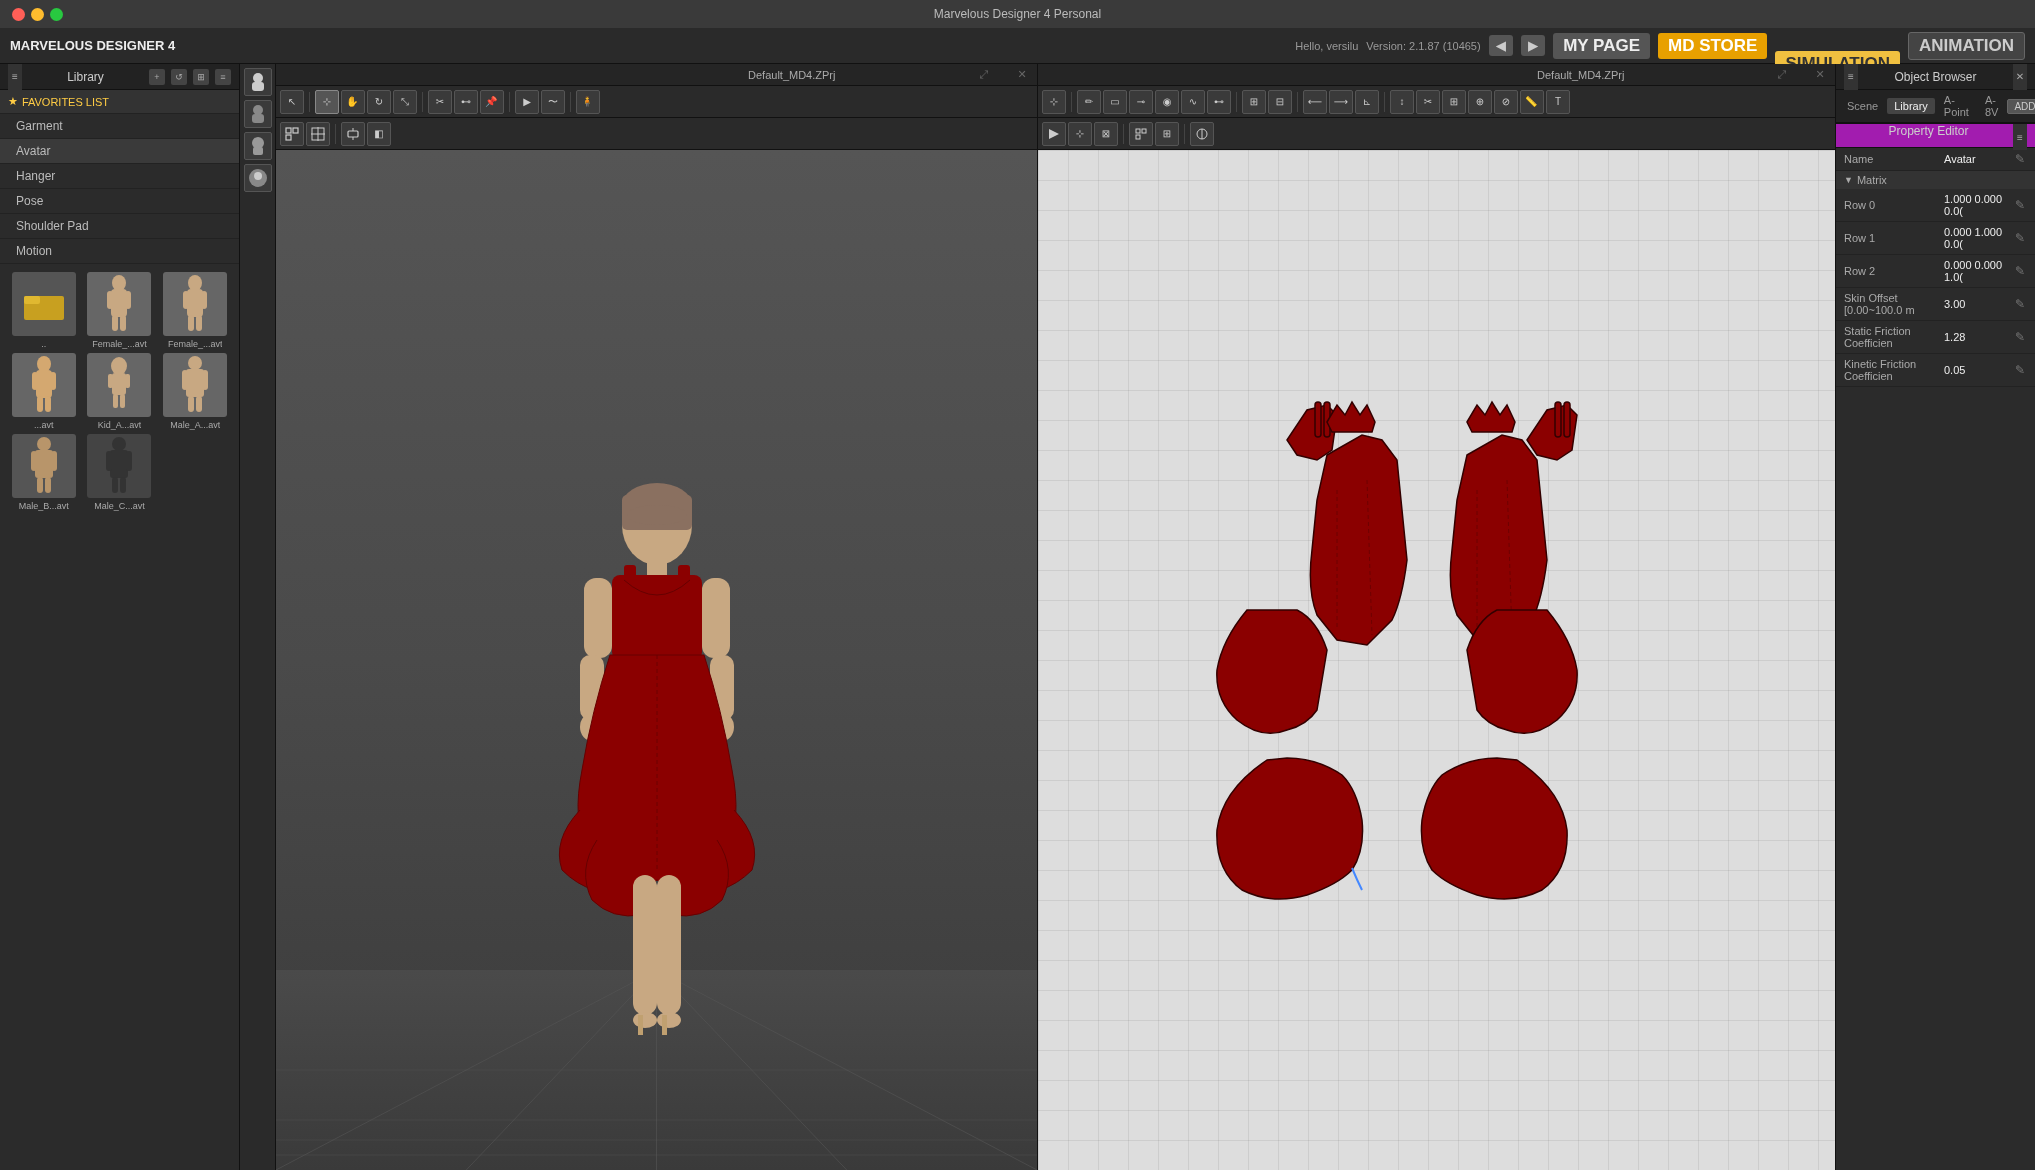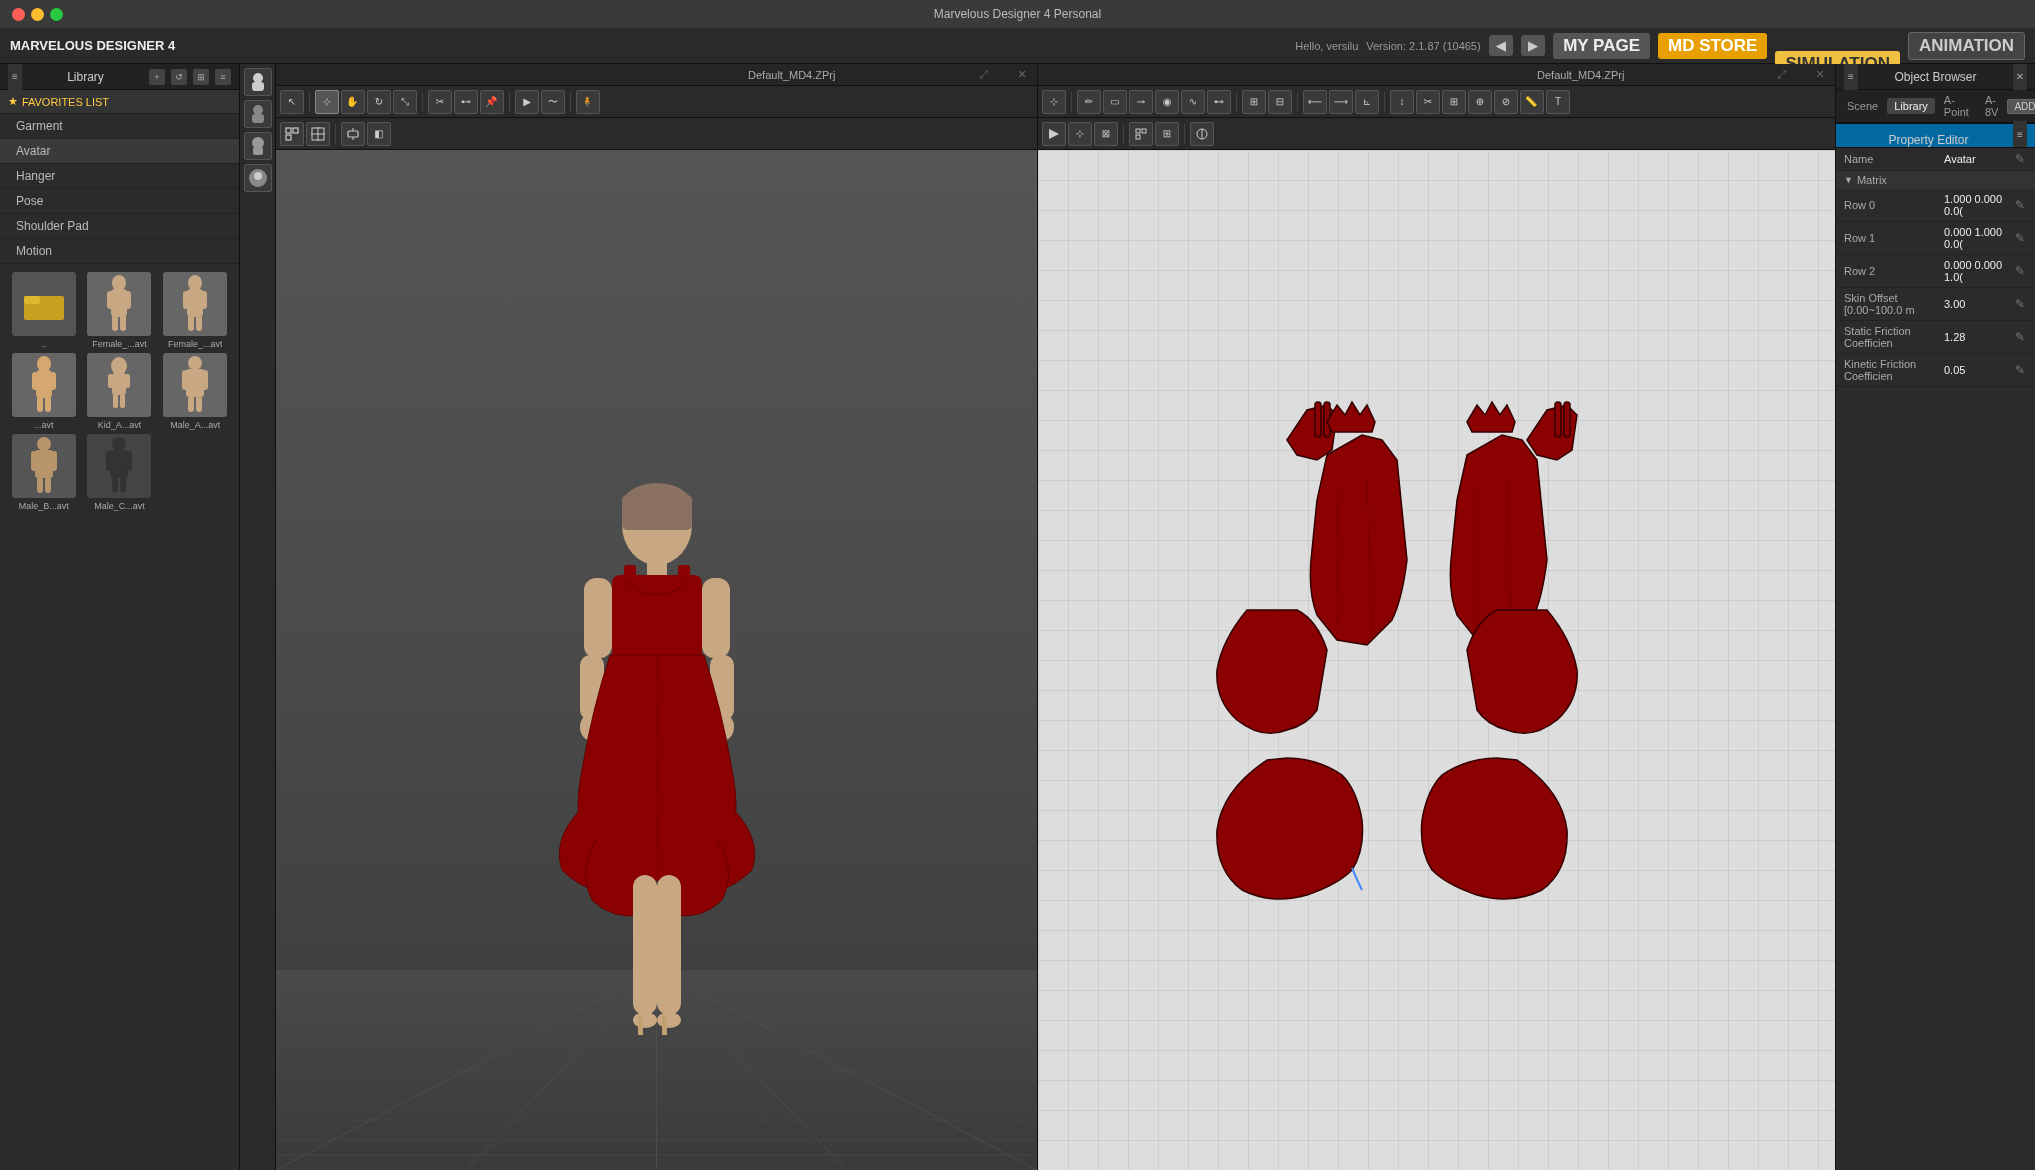--- a/index.html
+++ b/index.html
@@ -346,23 +346,23 @@
 
     
     .prop-editor {
       border-top: 1px solid #111;
       flex: 1;
       display: flex;
       flex-direction: column;
     }
     .prop-header {
       height: 24px;
-      background: #0369a1;
-      display: flex;
-      align-items: flex-end;
+      background: #a21caf;
+      display: flex;
+      align-items: flex-start;
       padding: 0 8px;
       border-bottom: 1px solid #111;
     }
     .prop-title {
       font-size: 12px;
       color: #ccc;
       flex: 1;
       text-align: center;
     }
     .prop-row {

